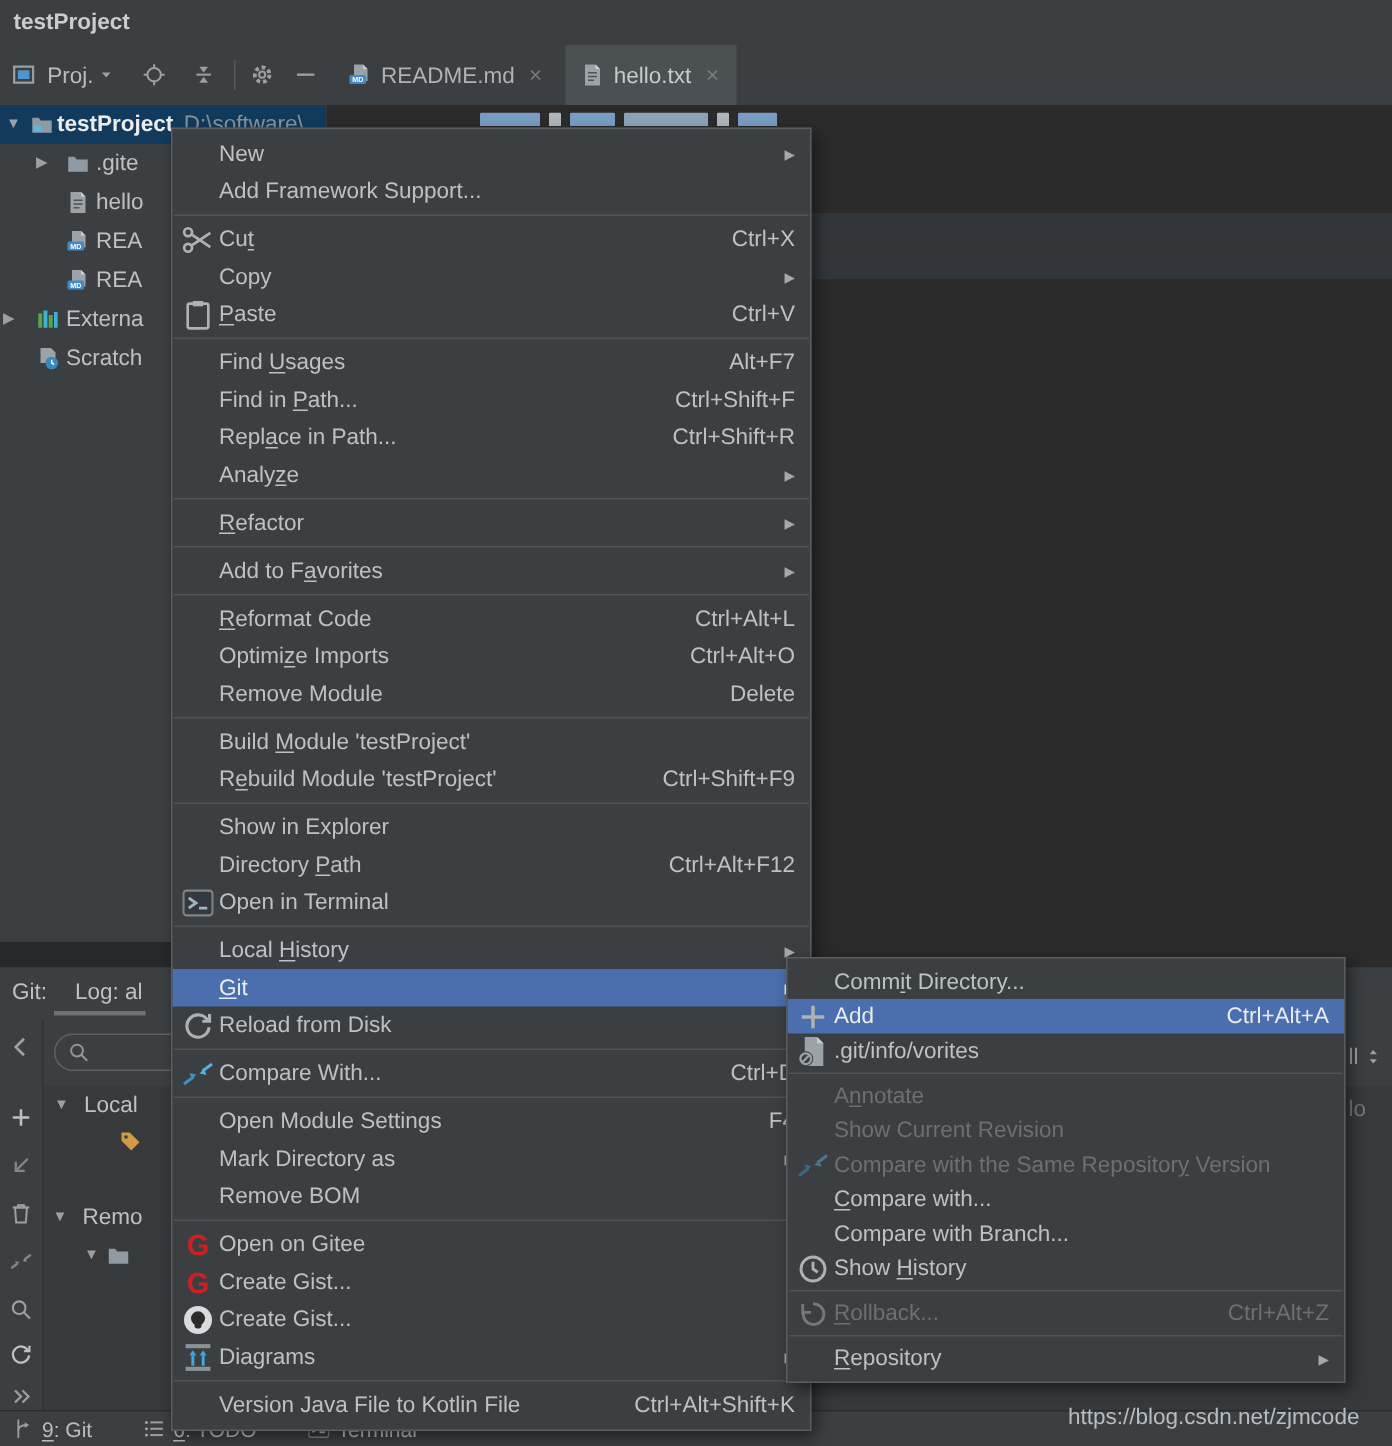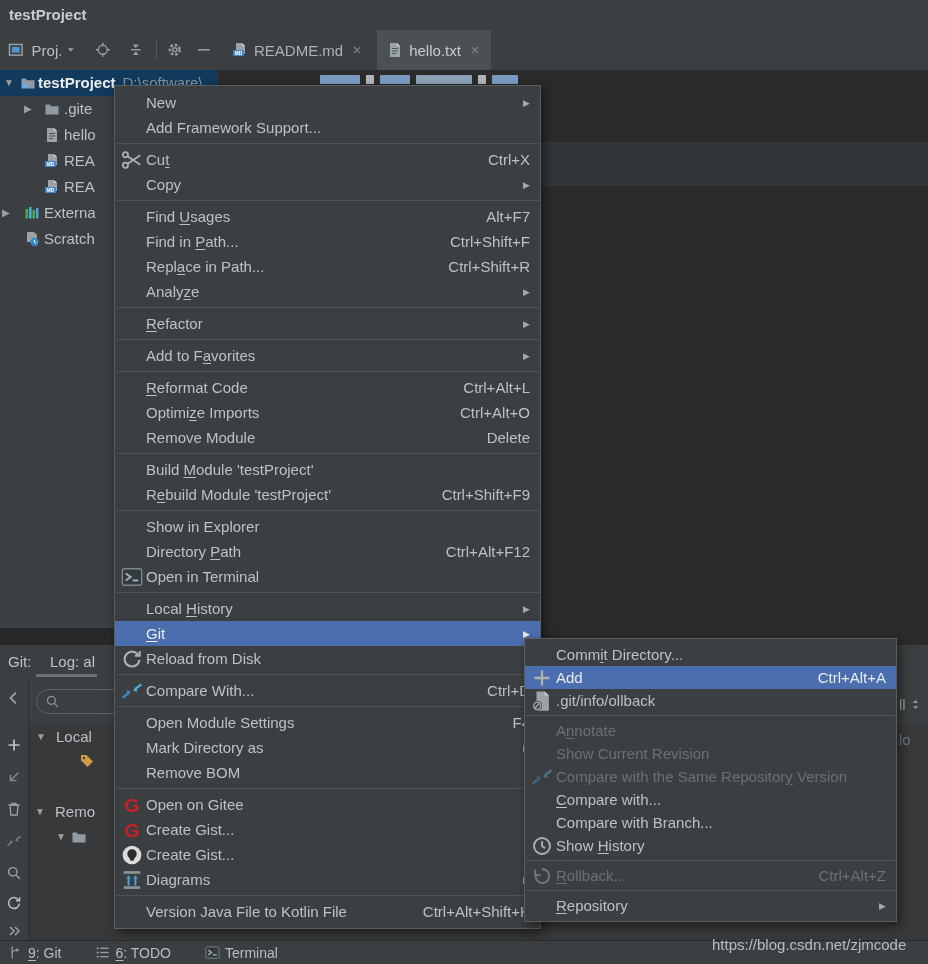--- a/index.html
+++ b/index.html
@@ -427,20 +427,32 @@
           <span class="mi-short">Ctrl+X</span>
         </span>
       </div>
       <div class="menu-item">
         <span class="mi-icon"></span>
         <span class="mi-label">Copy</span>
         <span class="mi-right">
           <span class="mi-arrow">▶</span>
         </span>
       </div>
+      <div class="menu-item">
+        <span class="mi-icon">
+          <svg viewBox="0 0 16 16">
+            <rect x="3" y="2.5" width="10" height="12" rx="1" fill="none" stroke="currentColor" stroke-width="1.3"></rect>
+            <rect x="5.5" y="1.2" width="5" height="2.6" fill="currentColor"></rect>
+          </svg>
+        </span>
+        <span class="mi-label"><span class="u">P</span>aste</span>
+        <span class="mi-right">
+          <span class="mi-short">Ctrl+V</span>
+        </span>
+      </div>
       <div class="menu-sep"></div>
       <div class="menu-item">
         <span class="mi-icon"></span>
         <span class="mi-label">Find <span class="u">U</span>sages</span>
         <span class="mi-right">
           <span class="mi-short">Alt+F7</span>
         </span>
       </div>
       <div class="menu-item">
         <span class="mi-icon"></span>
@@ -671,21 +683,21 @@
       <div class="menu-item">
         <span class="mi-icon">
           <svg viewBox="0 0 16 16">
             <path d="M4 1h6l3 3v11H4z" fill="#9ba3a8"></path>
             <path d="M10 1l3 3h-3z" fill="#c9ced1"></path>
             <circle cx="4.5" cy="11.5" r="3.6" fill="#3c3f41"></circle>
             <circle cx="4.5" cy="11.5" r="2.6" fill="none" stroke="#9ba3a8" stroke-width="1.1"></circle>
             <path d="M2.7 13.3l3.6-3.6" stroke="#9ba3a8" stroke-width="1.1"></path>
           </svg>
         </span>
-        <span class="mi-label">.git/info/ollback</span>
+        <span class="mi-label">.git/info/vorites</span>
         <span class="mi-right"></span>
       </div>
       <div class="menu-sep"></div>
       <div class="menu-item dis">
         <span class="mi-icon"></span>
         <span class="mi-label">A<span class="u">n</span>notate</span>
         <span class="mi-right"></span>
       </div>
       <div class="menu-item dis">
         <span class="mi-icon"></span>

